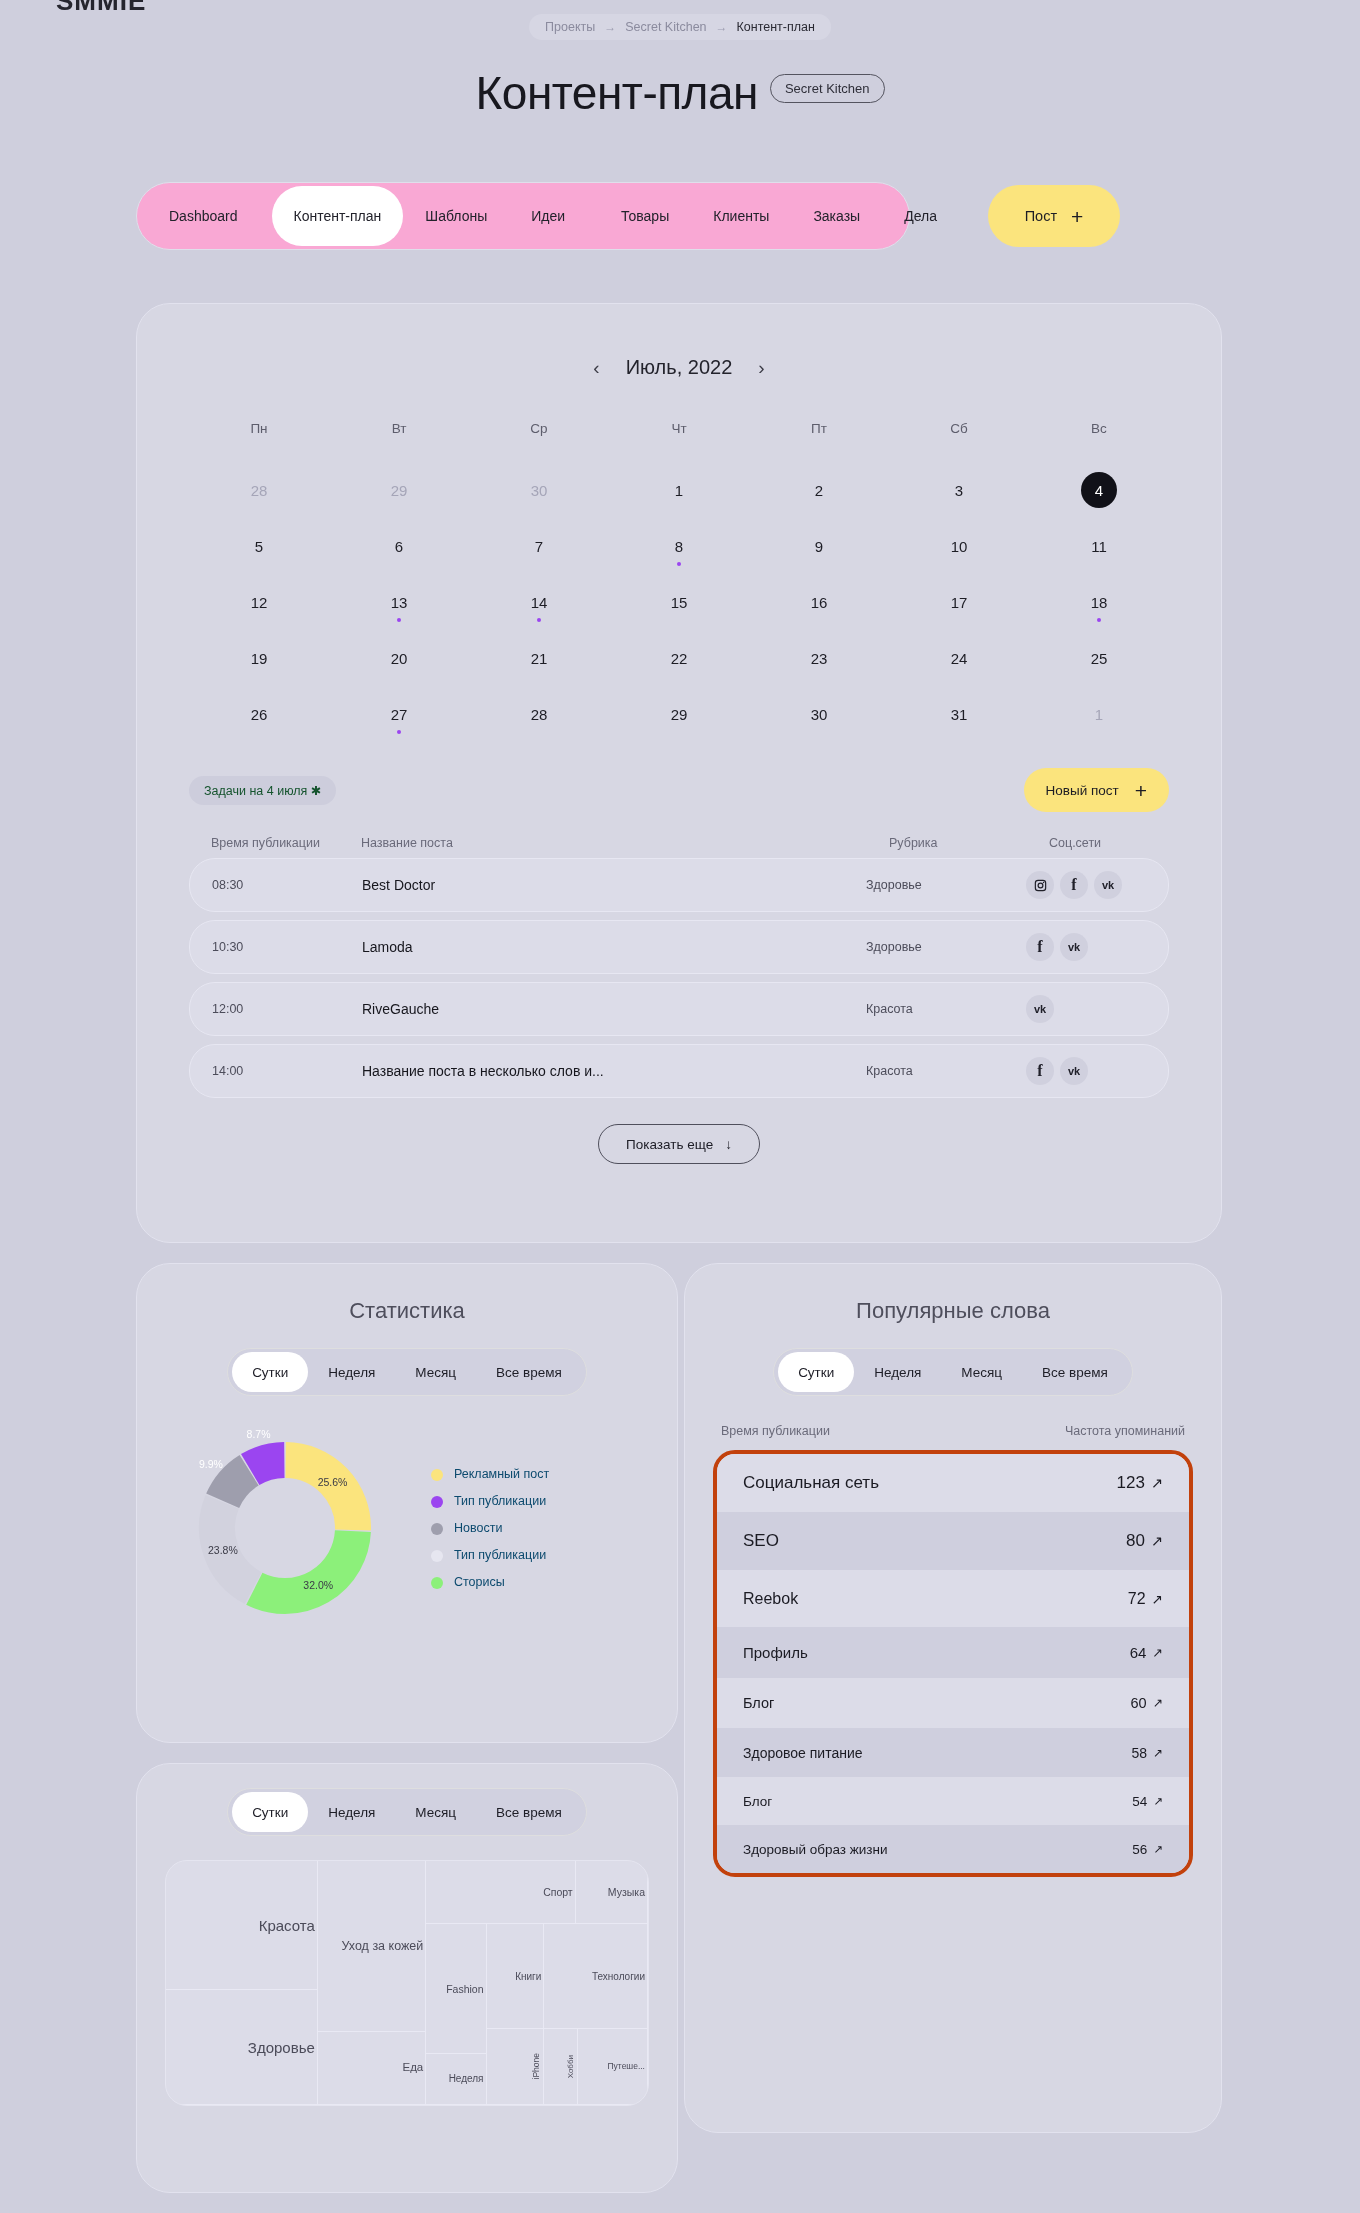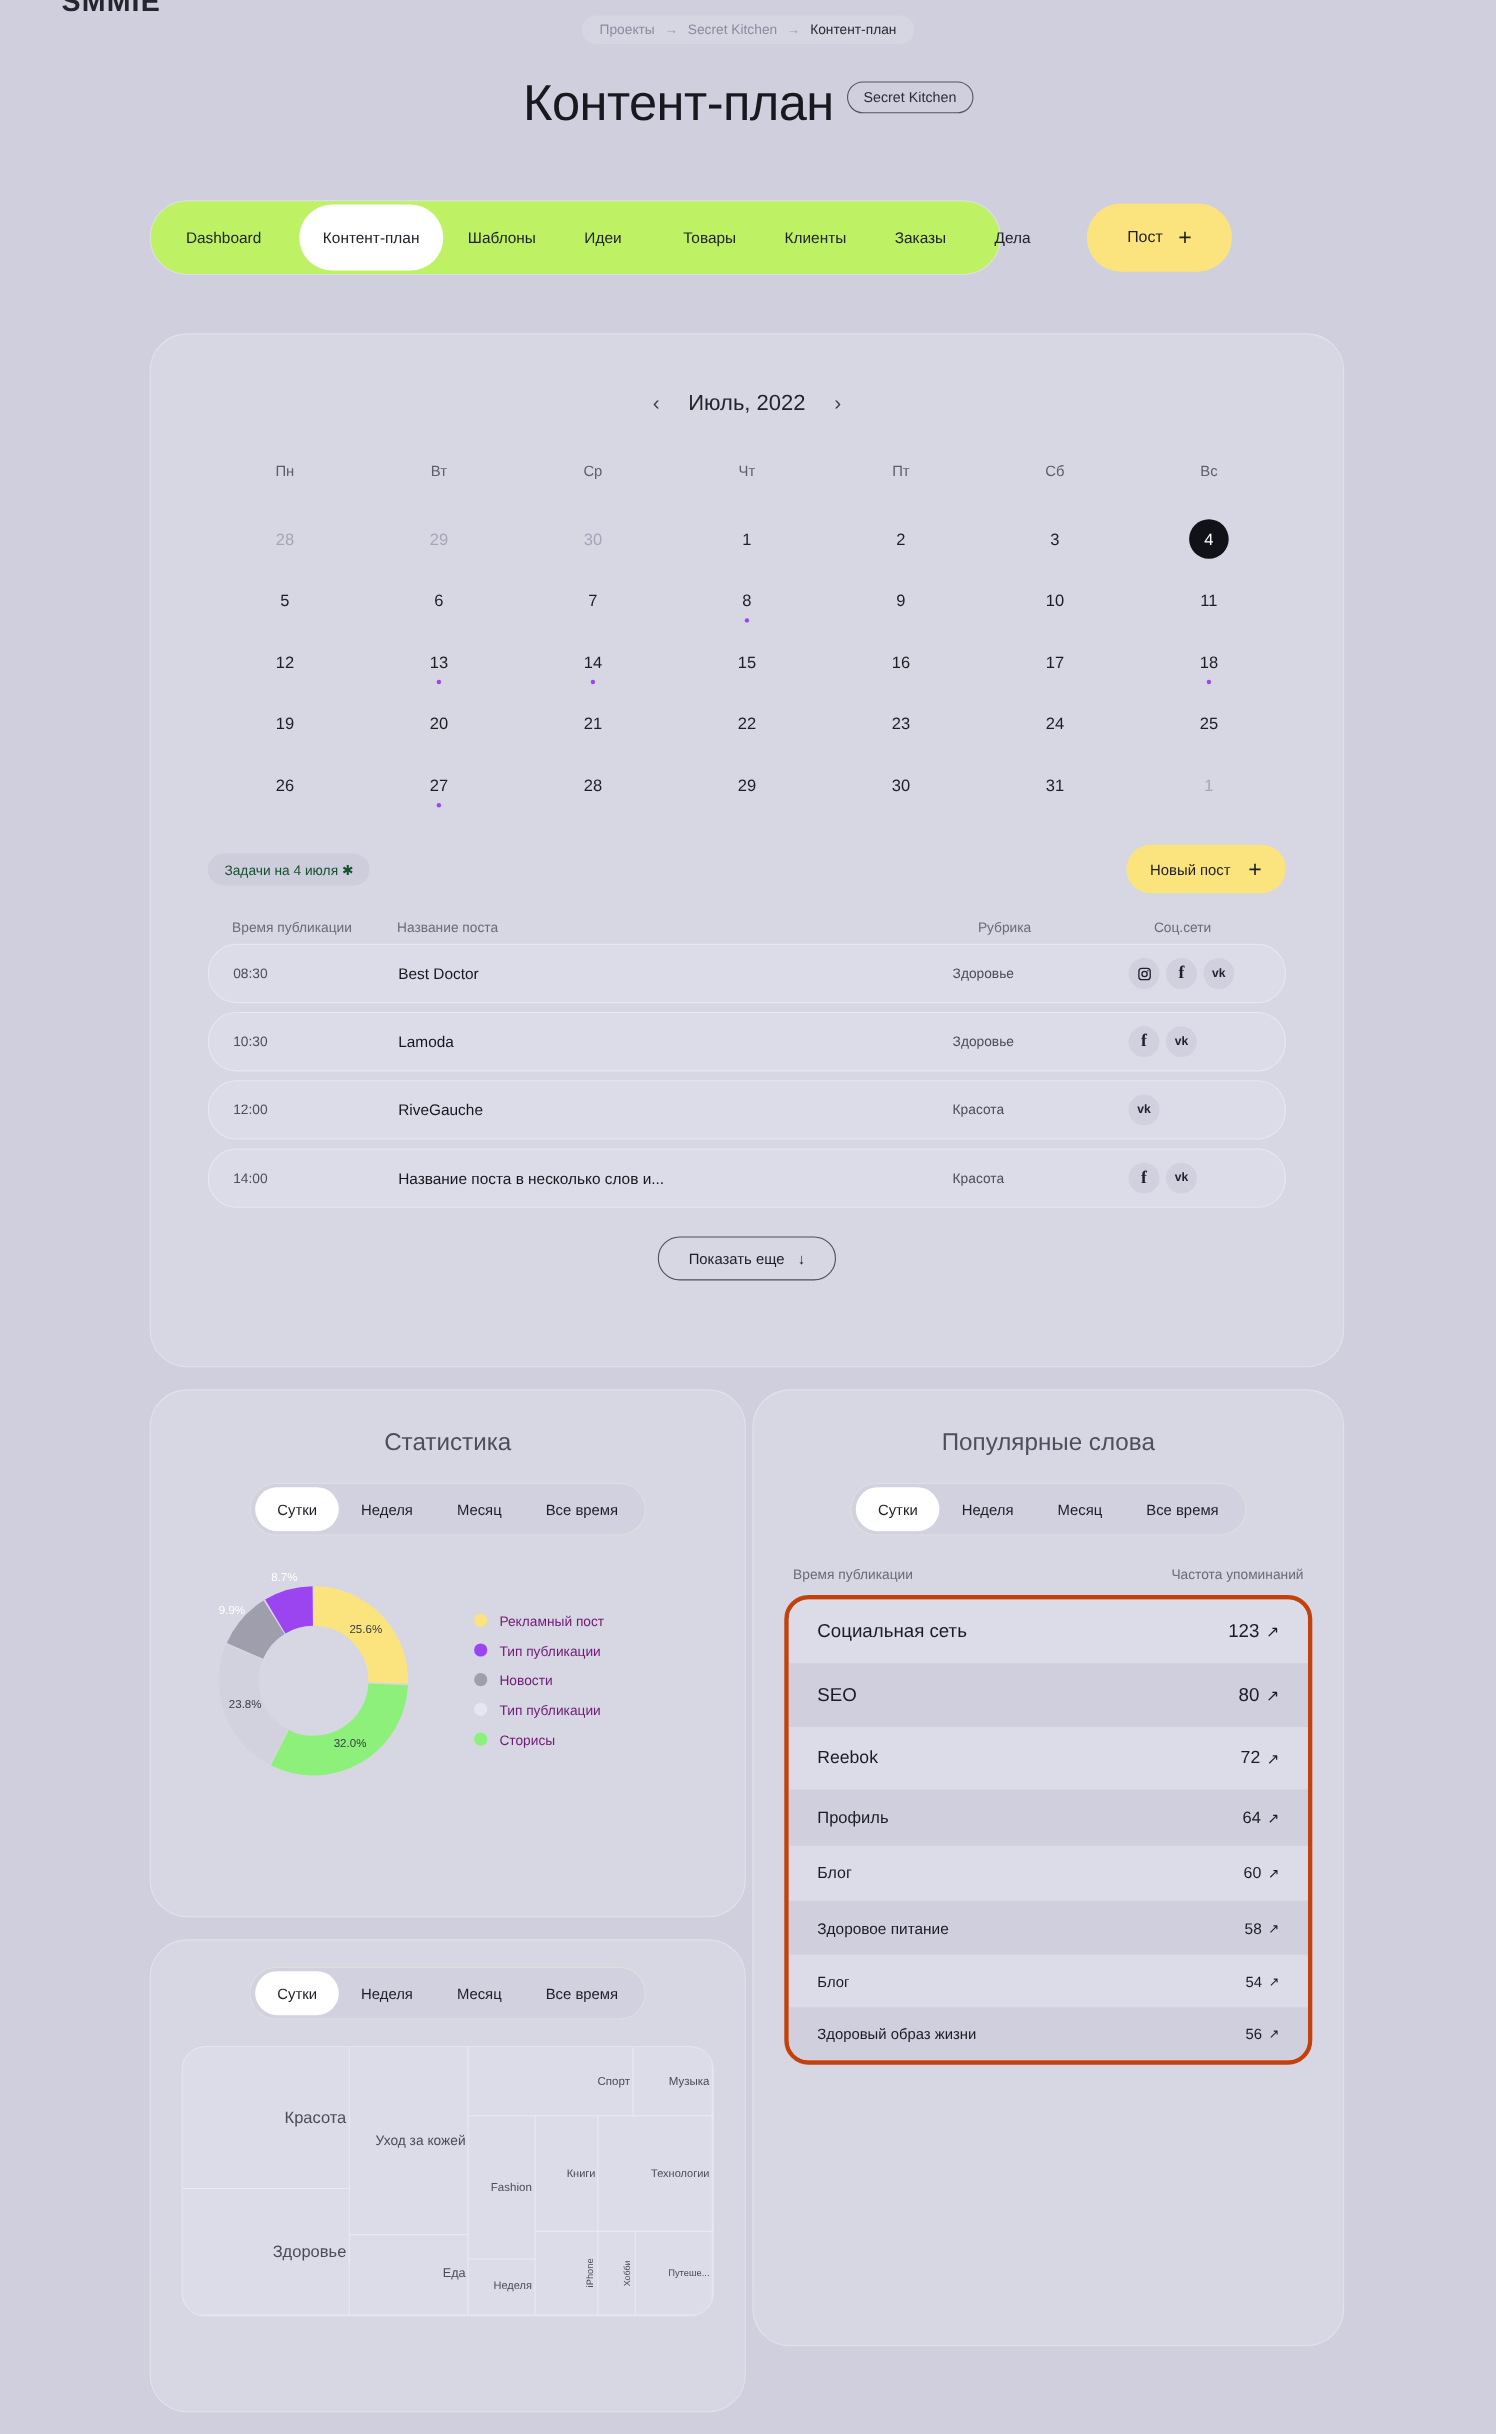--- a/index.html
+++ b/index.html
@@ -46,21 +46,21 @@
     background: transparent; white-space: nowrap;
   }
 
   
   .nav-wrap {
     position: absolute; left: 136px; top: 182px;
     display: flex; align-items: center; gap: 40px;
   }
   .nav-pill {
     position: relative;
-    background: #bef264;
+    background: #f9a8d4;
     border: 1px solid #dfdfeb;
     border-radius: 34px;
     height: 68px; width: 774px;
     display: flex; align-items: center;
     padding: 0 10px;
   }
   .nav-item {
     font-size: 14px; color: #22222b;
     padding: 0 22px; height: 68px;
     display: flex; align-items: center; justify-content: center;
@@ -191,21 +191,21 @@
     display: flex; align-items: center; justify-content: center;
     font-size: 13.5px; color: #1e1e27; border-radius: 22px;
     white-space: nowrap; cursor: pointer;
   }
   .seg-item.active { background: #fff; font-weight: 500; }
 
   
   .donut-wrap { display: flex; align-items: center; margin: 22px 0 0 0; padding: 0 30px; }
   .donut-box { position: relative; width: 250px; height: 220px; }
   .legend { margin-left: 14px; display: flex; flex-direction: column; gap: 13px; }
-  .leg-row { display: flex; align-items: flex-start; gap: 11px; font-size: 12.5px; color: #701a75; }
+  .leg-row { display: flex; align-items: flex-end; gap: 11px; font-size: 12.5px; color: #0c4a6e; }
   .leg-dot { width: 12px; height: 12px; border-radius: 50%; }
   .slice-label {
     position: absolute; font-size: 10.5px; font-weight: 500;
     color: #3a3a46; white-space: nowrap;
   }
   .slice-label.on-dark { color: #ffffff; }
 
   
   .w-cols {
     display: flex; justify-content: space-between;

